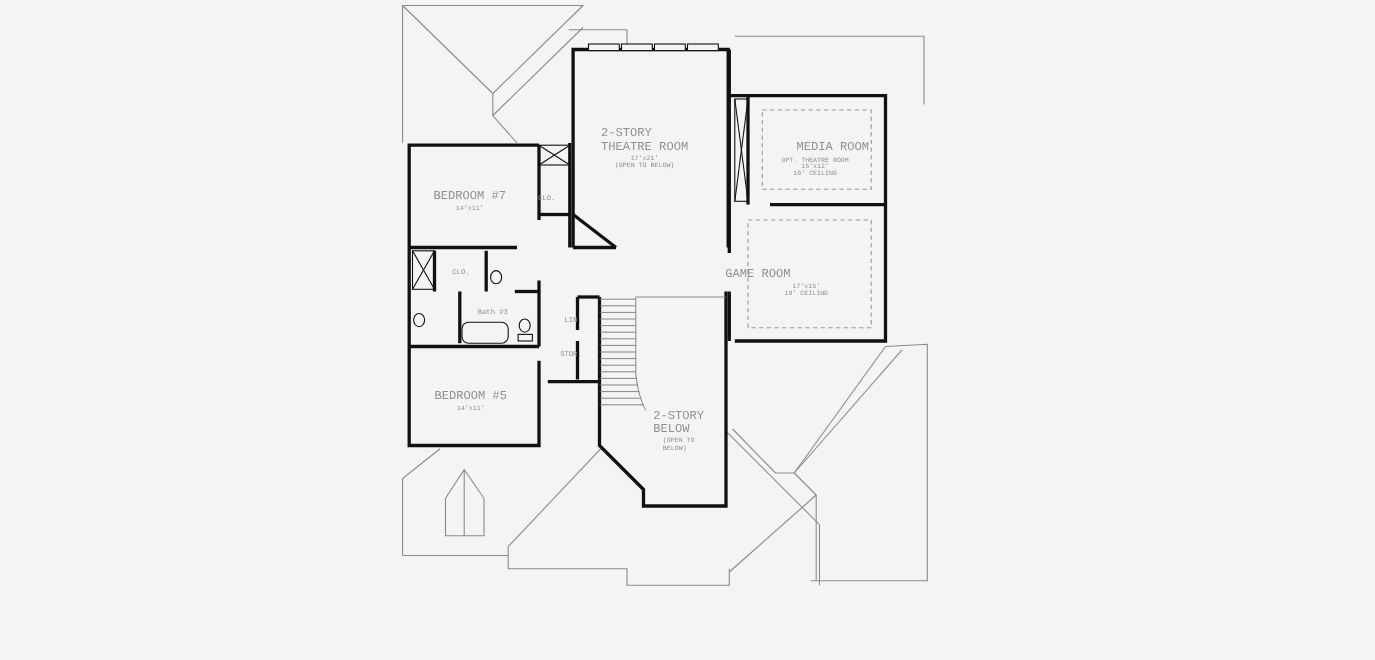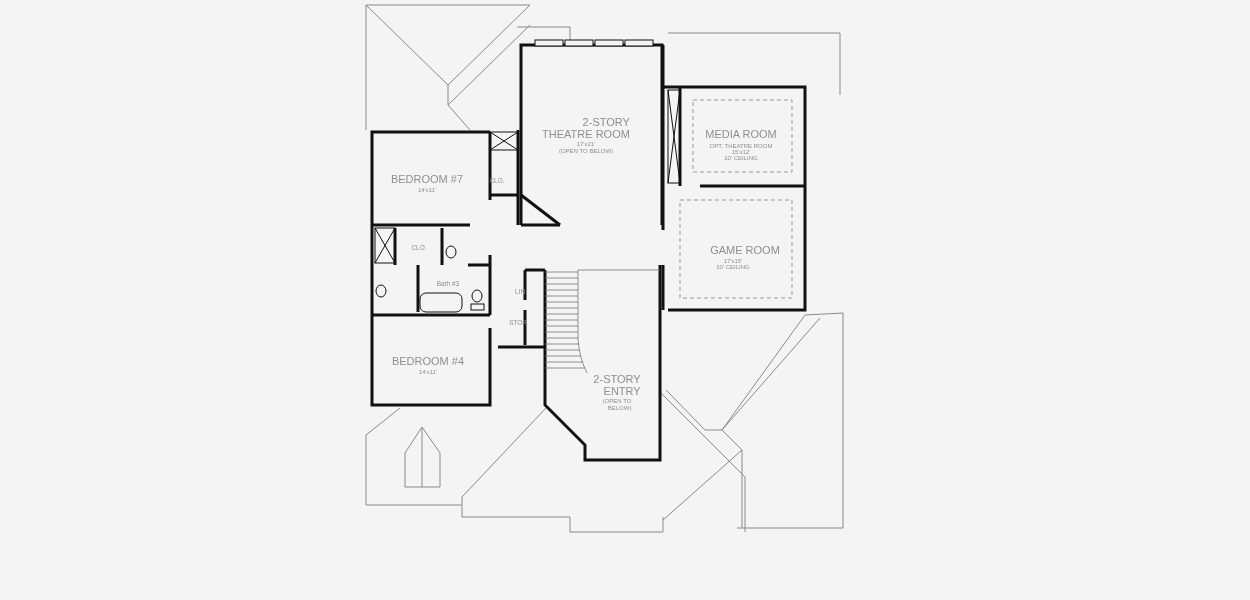--- a/index.html
+++ b/index.html
@@ -1,18 +1,18 @@
 <!DOCTYPE html>
 <html><head>
 <meta charset="utf-8">
 <style>
   html, body { margin: 0; padding: 0; }
   body { width: 1250px; height: 600px; background: #f4f4f4; overflow: hidden; position: relative; font-family: "Liberation Sans", sans-serif; }
   #plan { position: absolute; left: 0; top: 0; }
-  .lbl { position: absolute; color: #8f8f8f; text-align: right; white-space: nowrap; transform: translateX(-50%); line-height: 1.1; }
+  .lbl { position: absolute; color: #8f8f8f; text-align: left; white-space: nowrap; transform: translateX(-50%); line-height: 1.1; font-family: Liberation Mono, monospace; }
   .big { font-size: 11px; }
   .sm { font-size: 6px; }
   .tiny { font-size: 6.5px; }
 </style>
 </head>
 <body>
 
 <svg id="plan" width="1250" height="600" viewBox="0 0 1250 600">
 
   <g fill="none" stroke="#8a8a8a" stroke-width="1">
@@ -113,38 +113,38 @@
   </g>
 </svg>
 
 <div class="lbl big" style="left:586px;top:116px;">
     <div>2-STORY</div>
     <div>THEATRE ROOM</div>
   </div>
 <div class="lbl sm" style="left:586px;top:141px;">17'x21'</div>
 <div class="lbl sm" style="left:586px;top:148px;">(OPEN TO BELOW)</div>
 
-<div class="lbl big" style="left:741px;top:128px;">MEDIA ROOM</div>
+<div class="lbl big" style="left:757px;top:128px;">MEDIA ROOM</div>
 <div class="lbl sm" style="left:741px;top:143px;">OPT. THEATRE ROOM</div>
 <div class="lbl sm" style="left:741px;top:149px;">15'x12'</div>
 <div class="lbl sm" style="left:741px;top:155px;">10' CEILING</div>
 
-<div class="lbl big" style="left:745px;top:244px;">GAME ROOM</div>
+<div class="lbl big" style="left:689px;top:244px;">GAME ROOM</div>
 <div class="lbl sm" style="left:733px;top:258px;">17'x15'</div>
 <div class="lbl sm" style="left:733px;top:264px;">10' CEILING</div>
 
 <div class="lbl big" style="left:427px;top:173px;">BEDROOM #7</div>
 <div class="lbl sm" style="left:427px;top:187px;">14'x11'</div>
 
-<div class="lbl big" style="left:428px;top:355px;">BEDROOM #4</div>
+<div class="lbl big" style="left:428px;top:355px;">BEDROOM #5</div>
 <div class="lbl sm" style="left:428px;top:369px;">14'x11'</div>
 
 <div class="lbl big" style="left:617px;top:373px;">
     <div>2-STORY</div>
-    <div>ENTRY</div>
+    <div>BELOW</div>
   </div>
 <div class="lbl sm" style="left:617px;top:398px;">
     <div>(OPEN TO</div>
     <div>BELOW)</div>
   </div>
 
 <div class="lbl tiny" style="left:497px;top:177px;">CLO.</div>
 <div class="lbl tiny" style="left:419px;top:244px;">CLO.</div>
 <div class="lbl tiny" style="left:448px;top:280px;">Bath #3</div>
 <div class="lbl tiny" style="left:521px;top:288px;">LIN.</div>

